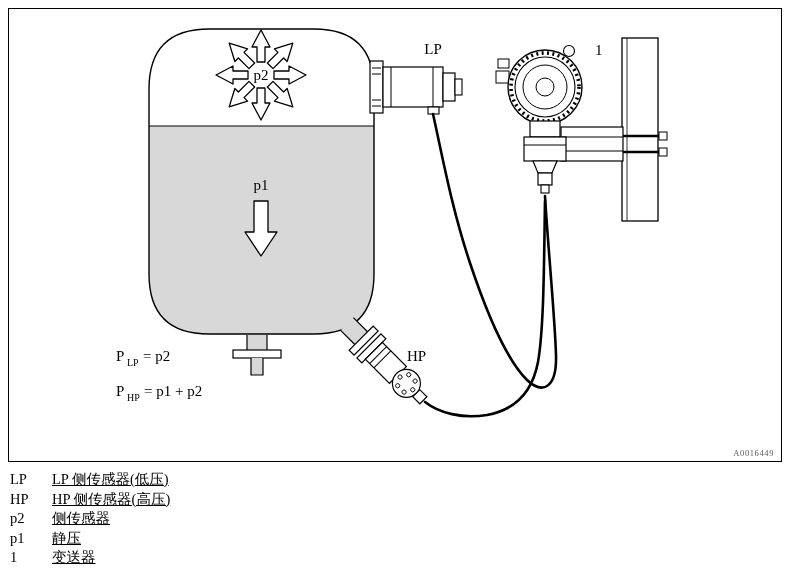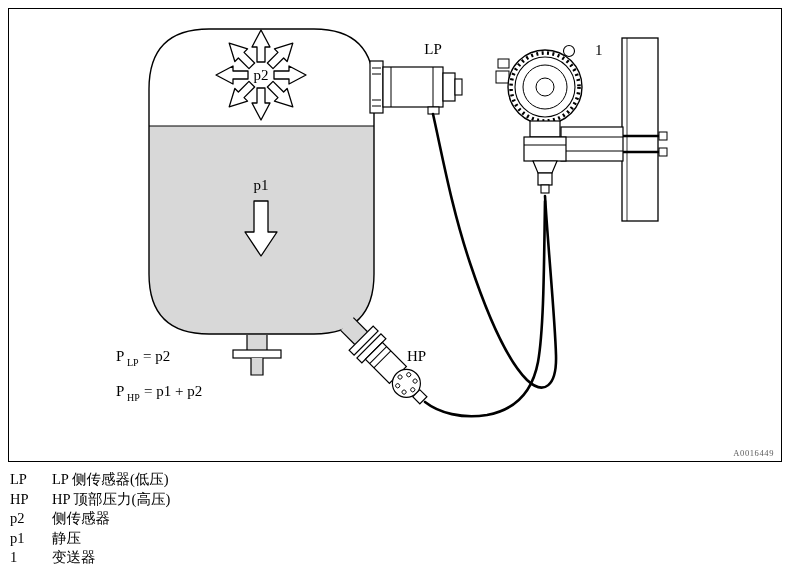--- a/index.html
+++ b/index.html
@@ -16,21 +16,21 @@
   svg text{font-family:"Liberation Serif","DejaVu Serif",serif;fill:#000;}
   .lbl{font-size:15px;}
   .sub{font-size:10px;}
   .imgid{font-size:8.5px;letter-spacing:.6px;fill:#595959;}
   .legend{
     position:absolute;left:10px;top:470px;width:770px;
     font-size:14.5px;line-height:19.5px;
   }
   .legend-row{display:flex;}
   .legend-term{width:42px;flex:0 0 42px;}
-  .legend-desc{flex:1;}
+  .legend-desc{flex:1;text-decoration:underline;}
 </style>
 </head>
 <body>
 
 <div class="figure-frame">
 <svg width="772" height="452" viewBox="0 0 772 452">
   <defs>
     <path id="ray" d="M -4 -13 L -4 -28 L -9 -28 L 0 -45 L 9 -28 L 4 -28 L 4 -13 Z"></path>
     <clipPath id="tankClip">
       <path d="M 140 80 Q 140 20 200 20 L 305 20 Q 365 20 365 80 L 365 265 Q 365 325 305 325 L 200 325 Q 140 325 140 265 Z"></path>
@@ -156,21 +156,21 @@
 </svg>
 </div>
 
 <div class="legend">
   <div class="legend-row">
     <span class="legend-term">LP</span>
     <span class="legend-desc">LP 侧传感器(低压)</span>
   </div>
   <div class="legend-row">
     <span class="legend-term">HP</span>
-    <span class="legend-desc">HP 顶部压力(高压)</span>
+    <span class="legend-desc">HP 侧传感器(高压)</span>
   </div>
   <div class="legend-row">
     <span class="legend-term">p2</span>
     <span class="legend-desc">侧传感器</span>
   </div>
   <div class="legend-row">
     <span class="legend-term">p1</span>
     <span class="legend-desc">静压</span>
   </div>
   <div class="legend-row">

